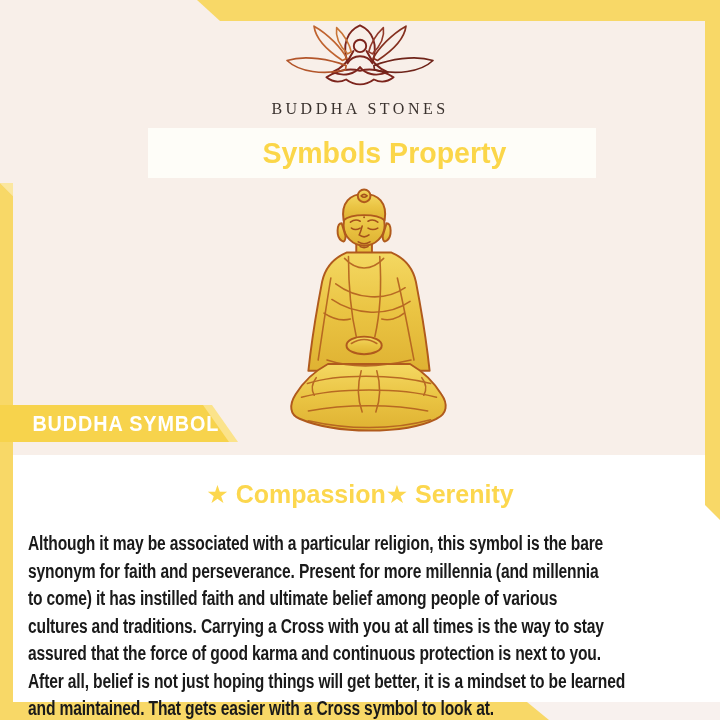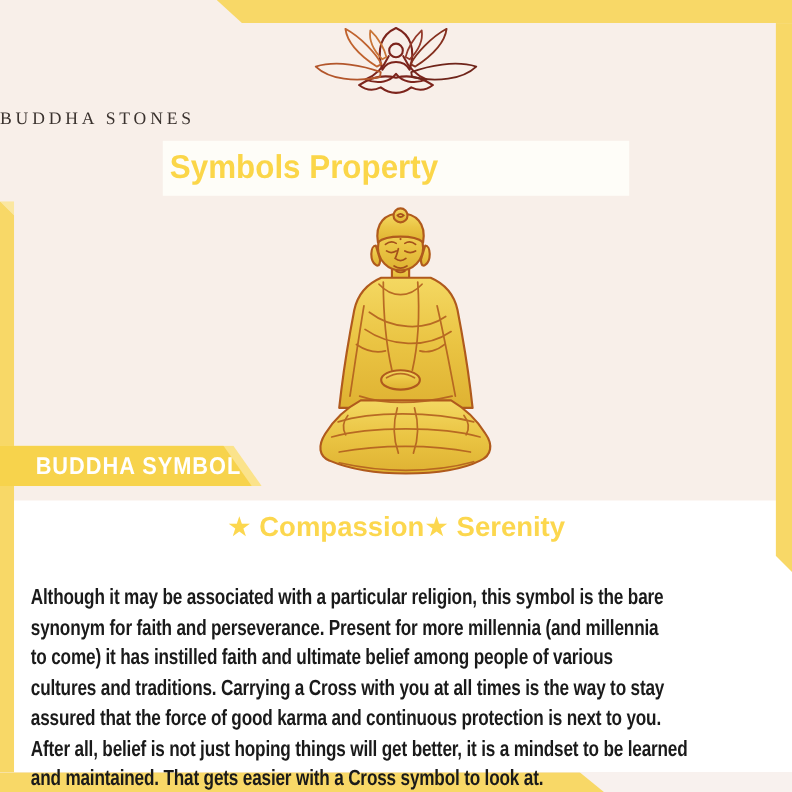--- a/index.html
+++ b/index.html
@@ -20,44 +20,44 @@
     clip-path:polygon(0 0,13px 13px,13px 537px,0 537px);}
   .band-bottom-pink{left:0;top:702px;width:720px;height:18px;background:#f8f1ee;}
   .band-bottom{left:0;top:702px;width:560px;height:18px;background:#f8d867;
     clip-path:polygon(0 0,527px 0,549px 18px,0 18px);}
 
   
   .white-section{left:0;top:455px;width:720px;height:247px;background:#ffffff;}
 
   
   .logo{left:272px;top:24px;width:176px;height:73px;}
-  .brand-name{left:0;top:100px;width:720px;
+  .brand-name{left:0;top:100px;width:720px;text-align:center;
     font-family:"Liberation Serif",serif;font-size:16px;letter-spacing:3.5px;
     color:#3a322e;font-weight:500;}
 
   
   .title-banner{left:148px;top:128px;width:424px;height:50px;background:#fefdf8;
-    text-align:left;line-height:50px;}
+    text-align:center;line-height:50px;padding-left:24px;}
   .title-banner span{font-size:30px;font-weight:700;color:#fbd649;
     display:inline-block;transform:scaleX(0.95);}
 
   
   .buddha{left:276px;top:188px;width:186px;height:264px;}
 
   
   .ribbon-light{left:0;top:405px;width:242px;height:37px;background:#fbe38b;
     clip-path:polygon(0 0,212px 0,238px 37px,0 37px);}
   .ribbon{left:0;top:405px;width:242px;height:37px;background:#f7d34c;
     clip-path:polygon(0 0,203px 0,229px 37px,0 37px);}
   .ribbon-label{left:0;top:405px;height:37px;line-height:37px;padding-left:36px;
     color:#ffffff;font-size:22px;font-weight:700;letter-spacing:1px;
     transform:scaleX(0.9);transform-origin:left center;white-space:nowrap;}
 
   
-  .traits-heading{left:0;top:464px;width:720px;text-align:center;
+  .traits-heading{left:0;top:480px;width:720px;text-align:center;
     font-size:25px;font-weight:700;color:#fcd74e;
     font-family:"Liberation Sans","DejaVu Sans",sans-serif;}
 
   
   .body-text{left:28px;top:530px;width:690px;color:#1a1a1a;}
   .body-line{white-space:nowrap;font-size:20px;font-weight:700;
     line-height:27.5px;letter-spacing:-0.2px;
     transform:scaleX(0.78);transform-origin:left center;}
 </style>
 </head>

